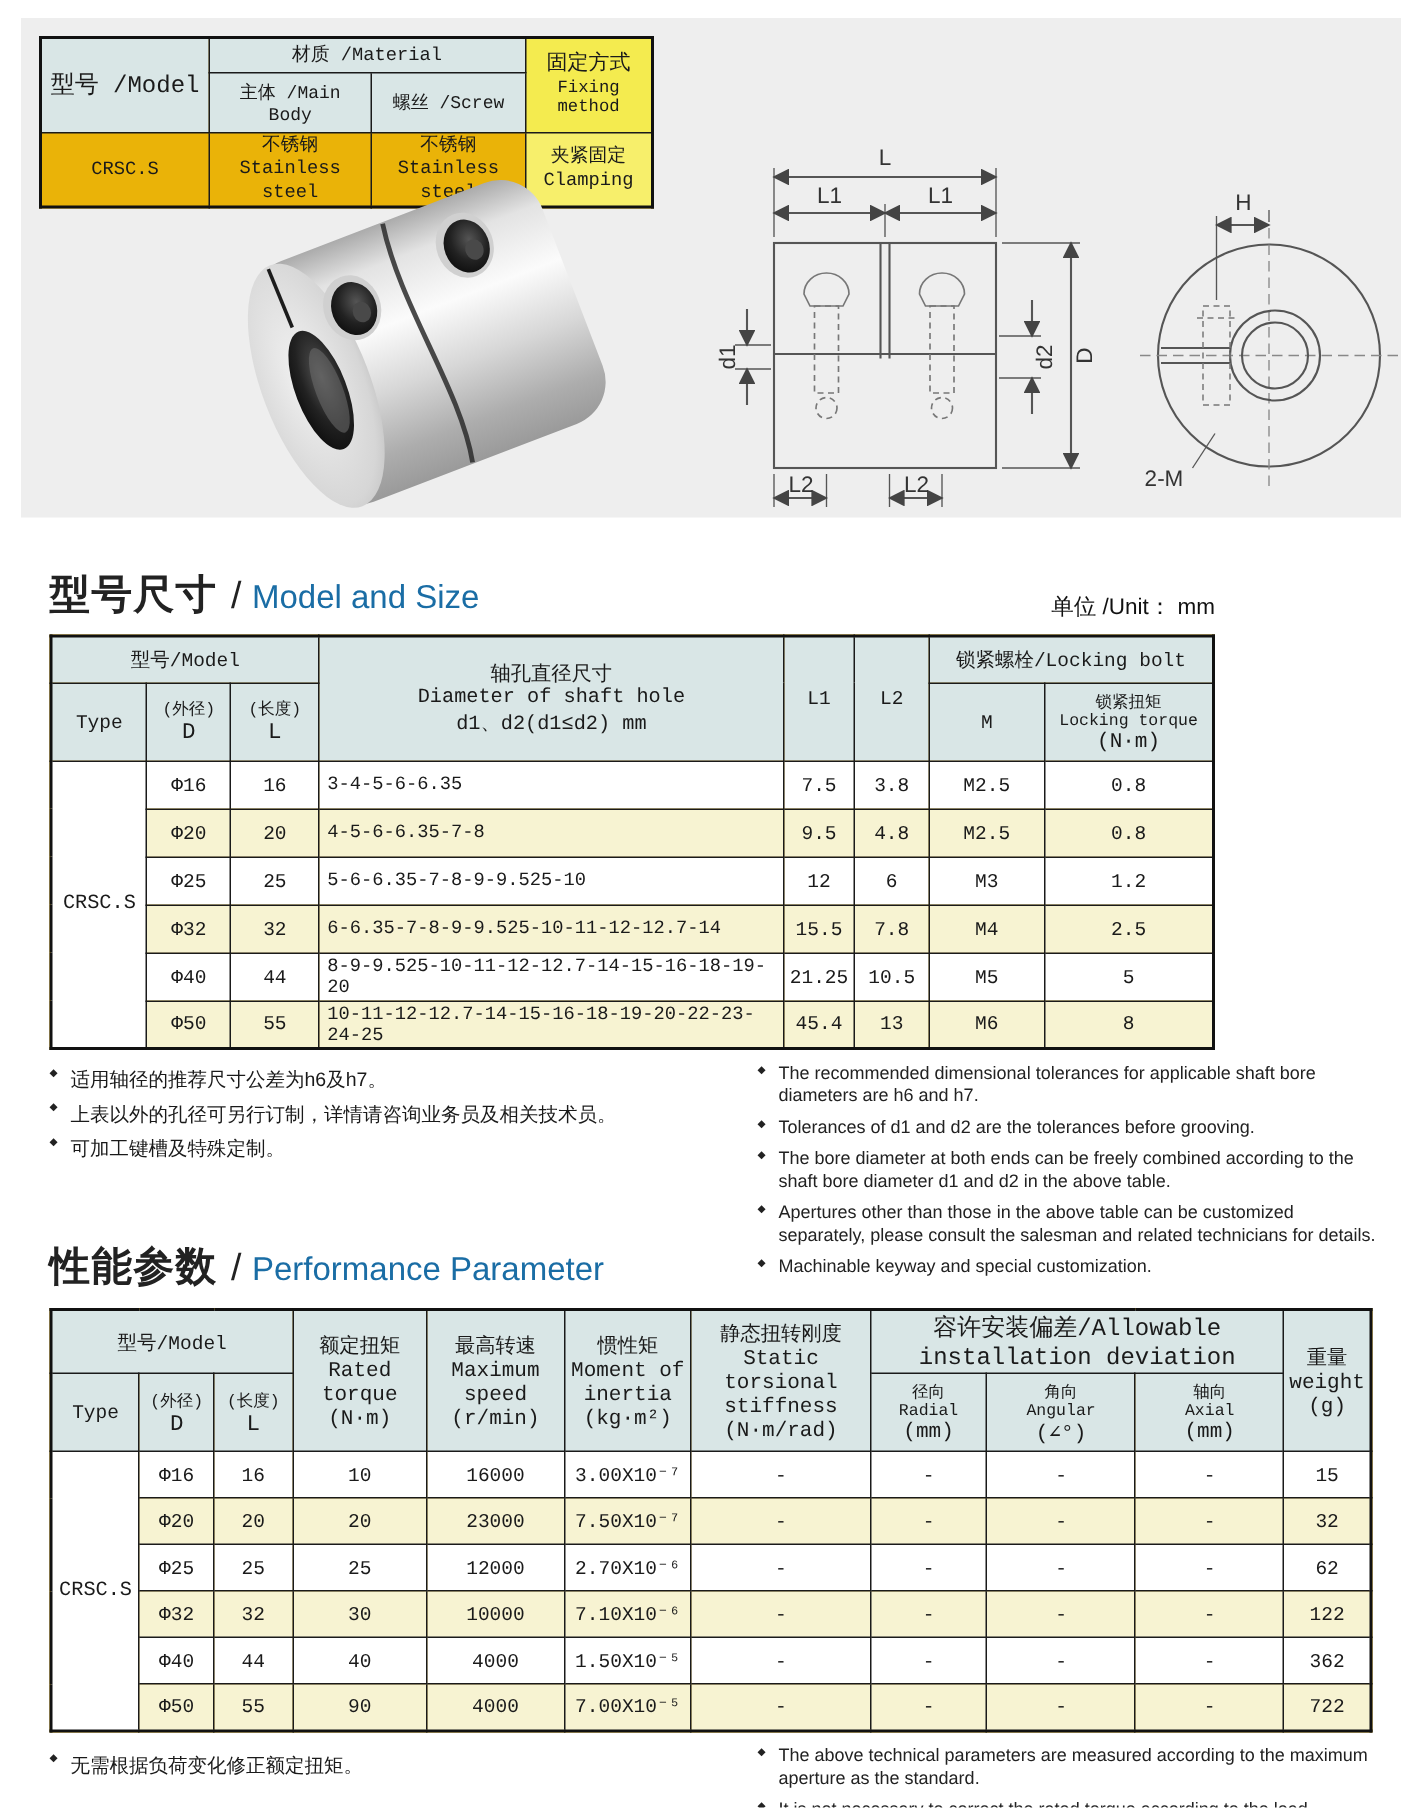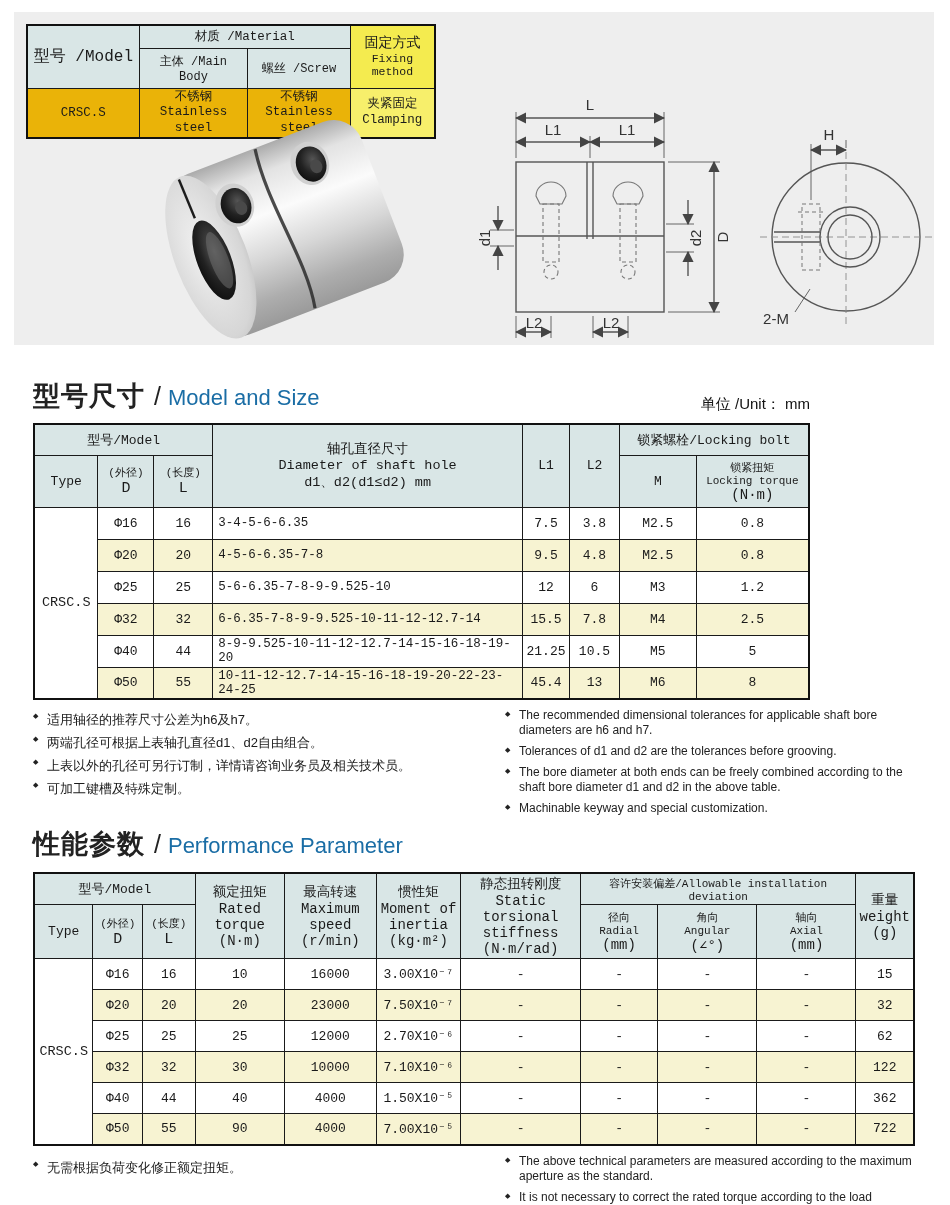--- a/index.html
+++ b/index.html
@@ -342,28 +342,28 @@
         <td>13</td>
         <td>M6</td>
         <td>8</td>
       </tr>
       </tbody>
     </table>
 
     <div class="notes">
       <ul class="notes-cn">
           <li>适用轴径的推荐尺寸公差为h6及h7。</li>
-          <li>两端孔径可根据上表轴孔直径d1、d2自由组合。</li>
           <li>上表以外的孔径可另行订制，详情请咨询业务员及相关技术员。</li>
           <li>可加工键槽及特殊定制。</li>
         </ul>
       <ul class="notes-en">
           <li>The recommended dimensional tolerances for applicable shaft bore diameters are h6 and h7.</li>
           <li>Tolerances of d1 and d2 are the tolerances before grooving.</li>
           <li>The bore diameter at both ends can be freely combined according to the shaft bore diameter d1 and d2 in the above table.</li>
+          <li>Apertures other than those in the above table can be customized separately, please consult the salesman and related technicians for details.</li>
           <li>Machinable keyway and special customization.</li>
         </ul>
     </div>
   </div>
 
   <div class="section" style="position:absolute; left:0; top:806px; width:950px;">
     <div class="sec-head">
       <span class="cn">性能参数</span>
       <span class="slash">/</span>
       <span class="en">Performance Parameter</span>
@@ -399,21 +399,21 @@
         <td rowspan="2" class="hdc">
           <div class="hl1">惯性矩</div>
           <div class="hl3">Moment of inertia</div>
           <div class="hl3">(kg·m²)</div>
         </td>
         <td rowspan="2" class="hdc">
           <div class="hl1">静态扭转刚度</div>
           <div class="hl3">Static torsional stiffness</div>
           <div class="hl3">(N·m/rad)</div>
         </td>
-        <td colspan="3" class="hdc hl2" style="font-size:11px">容许安装偏差/Allowable installation deviation</td>
+        <td colspan="3" class="hdc hl2" style="font-size:16px">容许安装偏差/Allowable installation deviation</td>
         <td rowspan="2" class="hdc">
           <div class="hl1">重量</div>
           <div class="hl3">weight</div>
           <div class="hl3">(g)</div>
         </td>
       </tr>
       <tr class="hrow2">
         <td class="hdc hbig">Type</td>
         <td class="hdc">
           <div class="hl2">(外径)</div>

